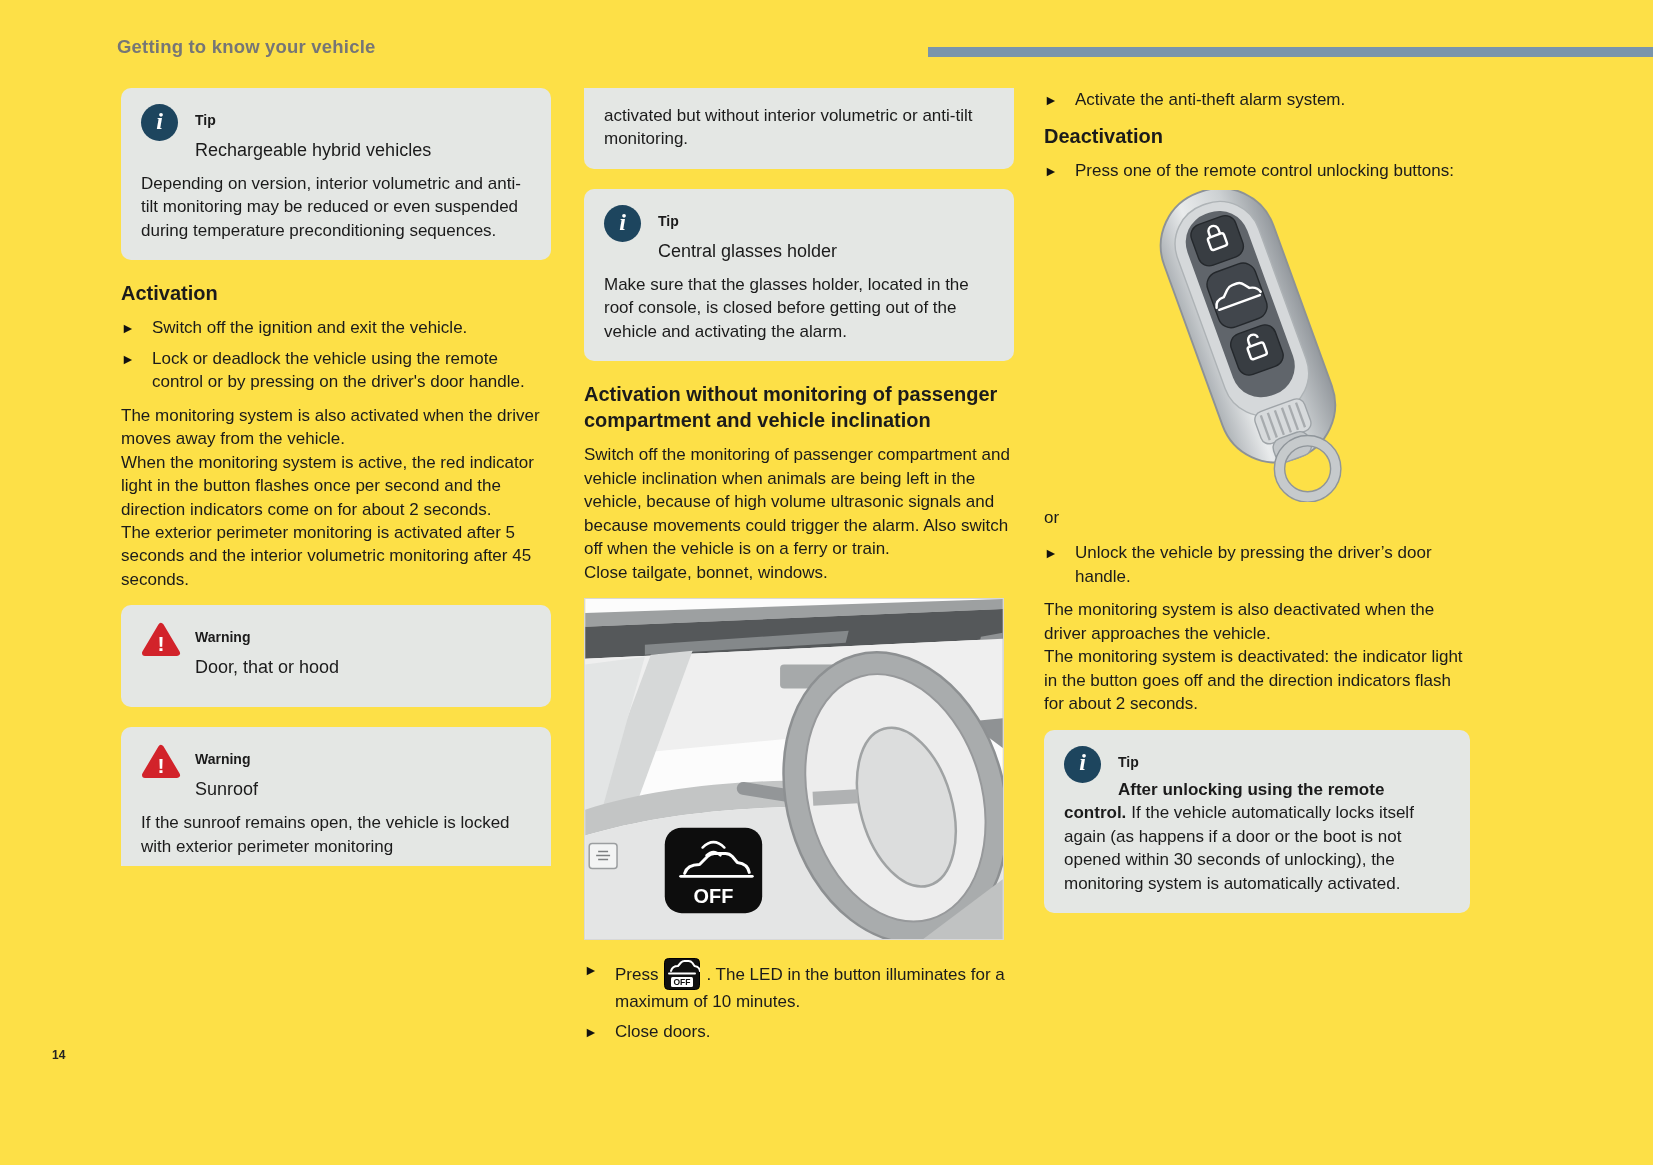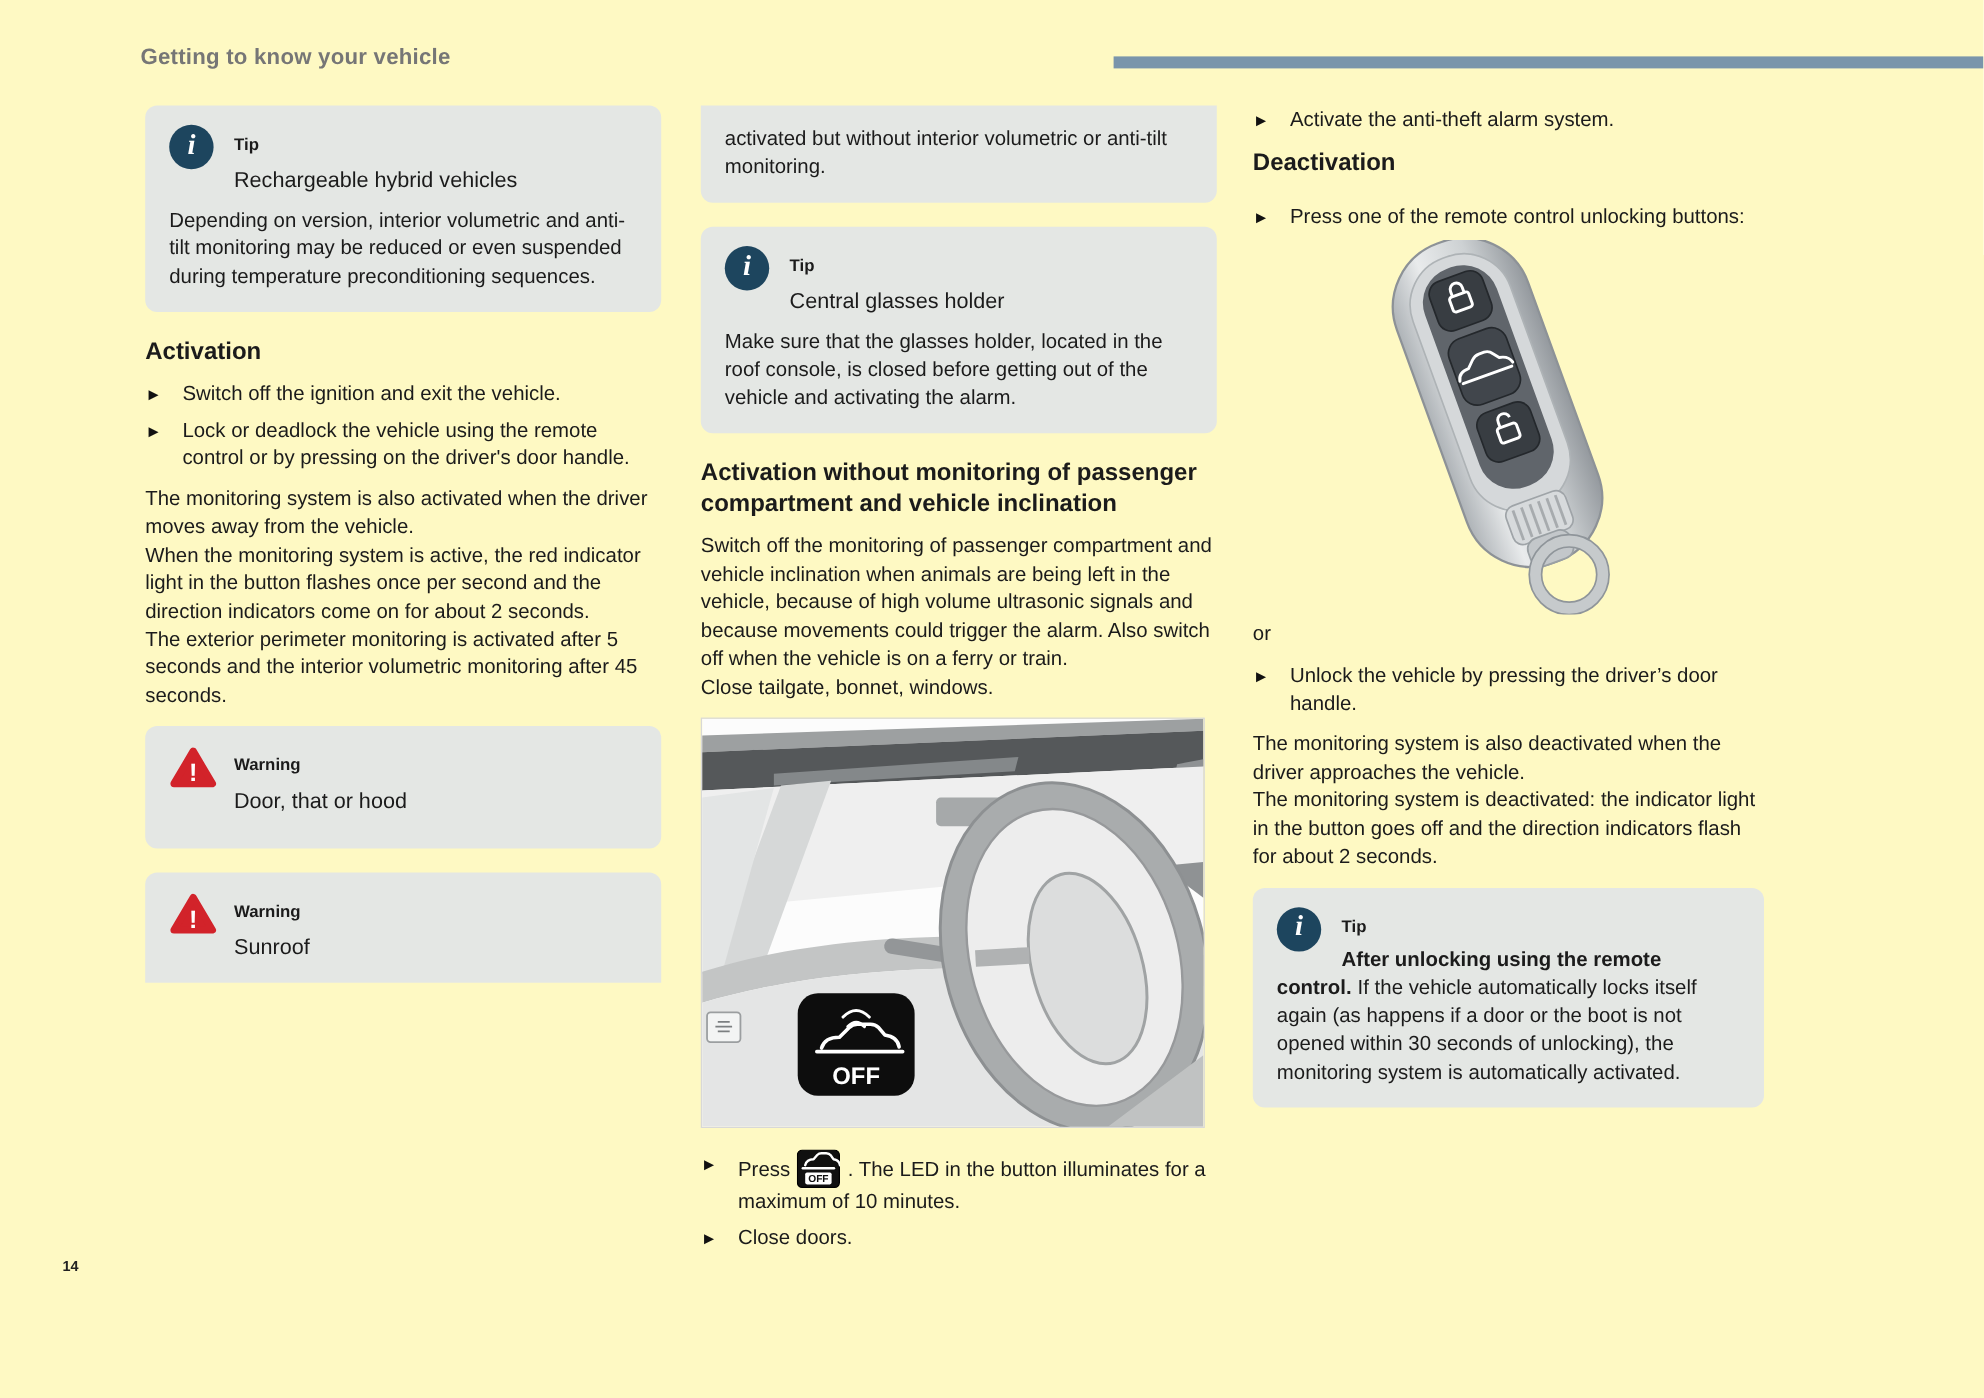--- a/index.html
+++ b/index.html
@@ -1,41 +1,41 @@
 <!DOCTYPE html>
 <html style="--accent: #7a95ab; --box-bg: #e4e7e4; --info: #1d455e; --warn: #d2232a; --text: #1b1b1b;"><head>
 <meta charset="utf-8">
 <style>
   :root{
     --accent:#7a95ab; --box-bg:#e4e7e4; --info:#1d455e; --warn:#d2232a; --text:#1b1b1b;
   }
   *{margin:0;padding:0;box-sizing:border-box;}
   body{font-family:"Liberation Sans",sans-serif;background:#ffffff;color:var(--text);}
-  .page{position:relative;width:1653px;height:1165px;overflow:hidden;background:#fef9c3;}
+  .page{position:relative;width:1653px;height:1165px;overflow:hidden;background:#fde047;}
   .header-title{position:absolute;left:117px;top:36px;font-size:18.5px;font-weight:700;color:#767676;letter-spacing:.2px;}
   .accent-bar{position:absolute;left:928px;top:47px;width:725px;height:10px;background:var(--accent);}
   .col{position:absolute;top:88px;font-size:17px;line-height:1.38;}
   .col1{left:121px;width:430px;}
   .col2{left:584px;width:430px;}
   .col3{left:1044px;width:426px;}
   .box{background:var(--box-bg);border-radius:10px;padding:16px 20px 18px;margin-bottom:20px;}
   .box-cut-bottom{border-radius:10px 10px 0 0;margin-bottom:0;padding-bottom:8px;}
   .box-cut-top{border-radius:0 0 10px 10px;padding-top:16px;}
   .icon-float{float:left;width:40px;height:50px;margin-right:14px;}
   .info-circle{width:37px;height:37px;border-radius:50%;background:var(--info);display:flex;align-items:center;justify-content:center;}
   .info-circle span{color:#fff;font-style:italic;font-weight:700;font-size:24px;font-family:"Liberation Serif",serif;transform:translateY(-1px);}
   .warn-svg{width:40px;height:37px;display:block;}
   .box-label{font-weight:700;font-size:14px;line-height:32px;}
   .box-title{font-weight:400;font-size:18px;line-height:28px;margin-bottom:8px;}
   .box-body{clear:both;}
   .box-para{line-height:23.5px;}
   .bold-inline{font-weight:700;margin-right:5px;}
   .heading{font-size:20px;font-weight:700;line-height:1.3;margin:0 0 10px;}
   .col2 .heading{margin-top:2px;}
-  .col3 .heading{margin:12px 0 20px;}
+  .col3 .heading{margin:12px 0 10px;}
   .bullet{display:flex;margin-bottom:7px;}
   .arrow{flex:0 0 31px;font-size:14px;padding-top:3px;color:#111;}
   .btext{flex:1;}
   .para{margin:10px 0 14px;white-space:pre-line;}
   .car-figure{width:420px;height:342px;margin:2px 0 18px;border:1px solid #d8d8d8;}
   .car-figure svg{width:100%;height:100%;display:block;}
   .key-figure{width:300px;height:312px;margin:6px auto 2px;}
   .key-figure svg{width:100%;height:100%;display:block;}
   .or-line{margin:4px 0 12px;}
   .press-icon{display:inline-block;width:36px;height:32px;vertical-align:-10px;margin:0 6px;}
@@ -92,20 +92,21 @@
 
     <div class="box box-cut-bottom">
       <div class="icon-float">
         <svg class="warn-svg" viewBox="0 0 40 37">
           <path d="M20,5 L36,32 H4 Z" fill="#d2232a" stroke="#d2232a" stroke-width="6" stroke-linejoin="round"></path>
           <text x="20" y="30" text-anchor="middle" font-family="Liberation Sans, sans-serif" font-size="21" font-weight="bold" fill="#ffffff">!</text>
         </svg>
       </div>
       <div class="box-label">Warning</div>
       <div class="box-title">Sunroof</div>
+      <div class="box-body">If the sunroof remains open, the vehicle is locked with exterior perimeter monitoring</div>
     </div>
   </section>
 
   <section class="col col2">
 
     <div class="box box-cut-top">
       <div class="box-body">activated but without interior volumetric or anti-tilt monitoring.</div>
     </div>
 
     <div class="box">

